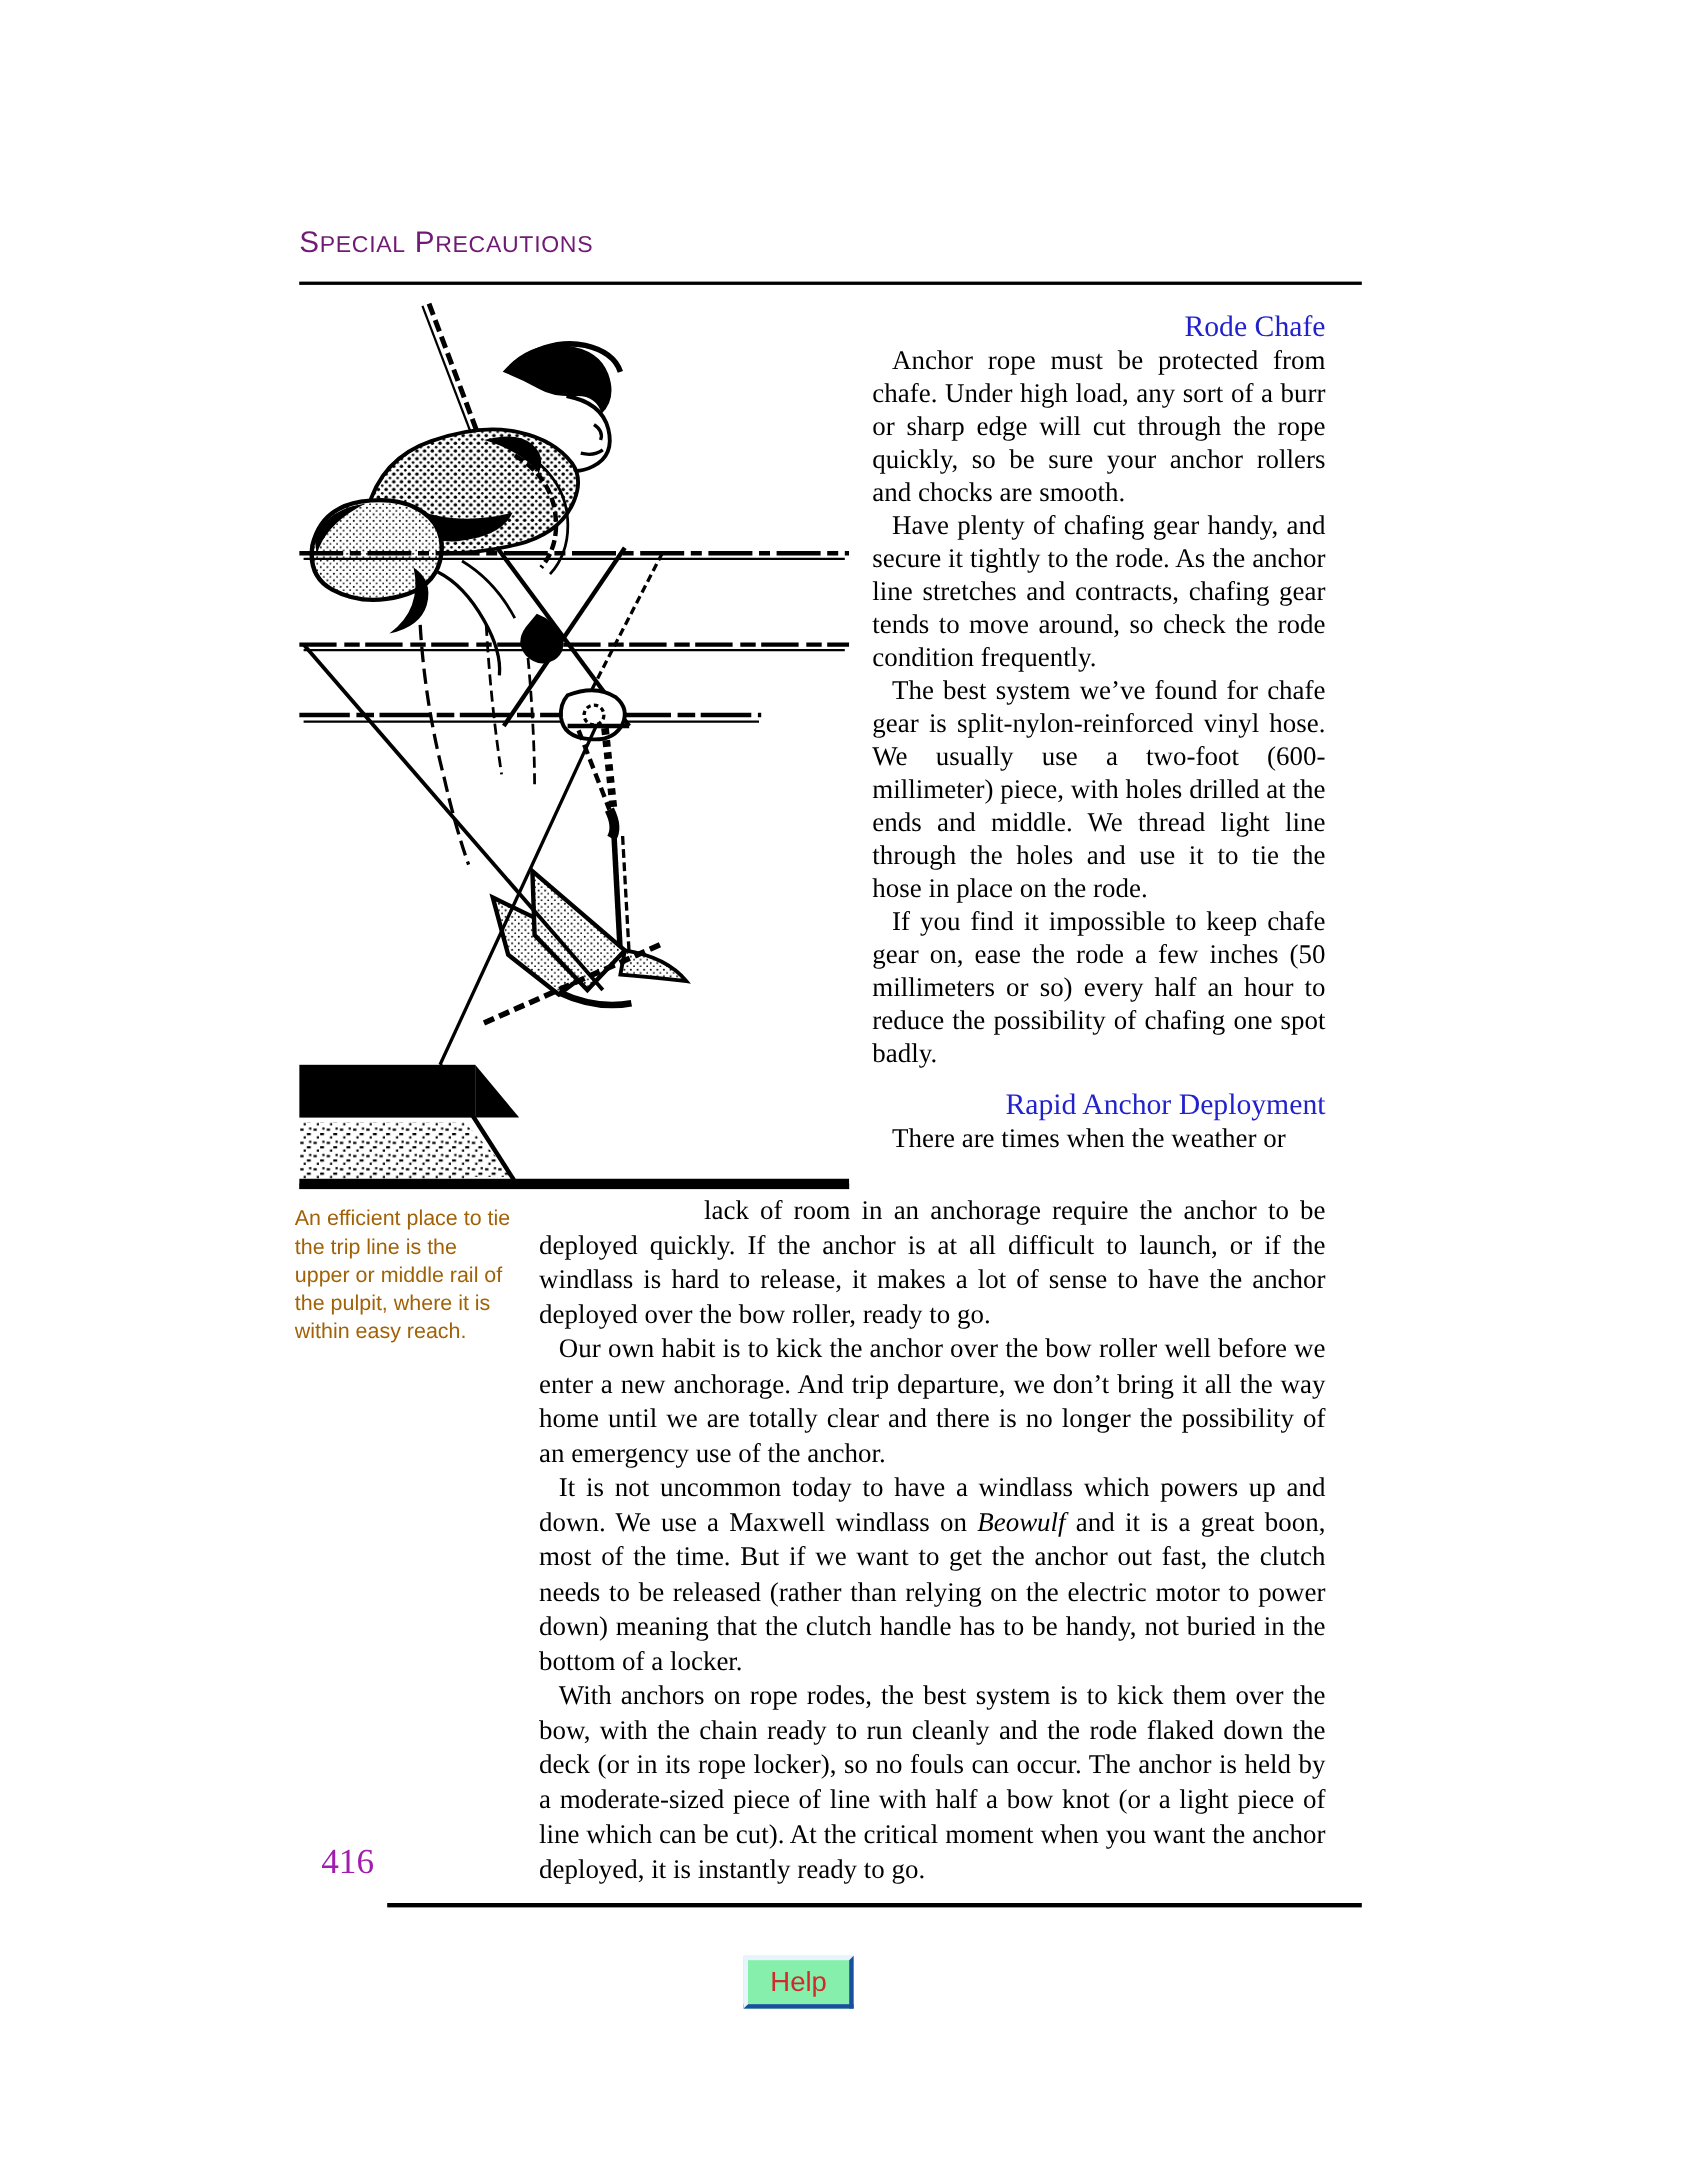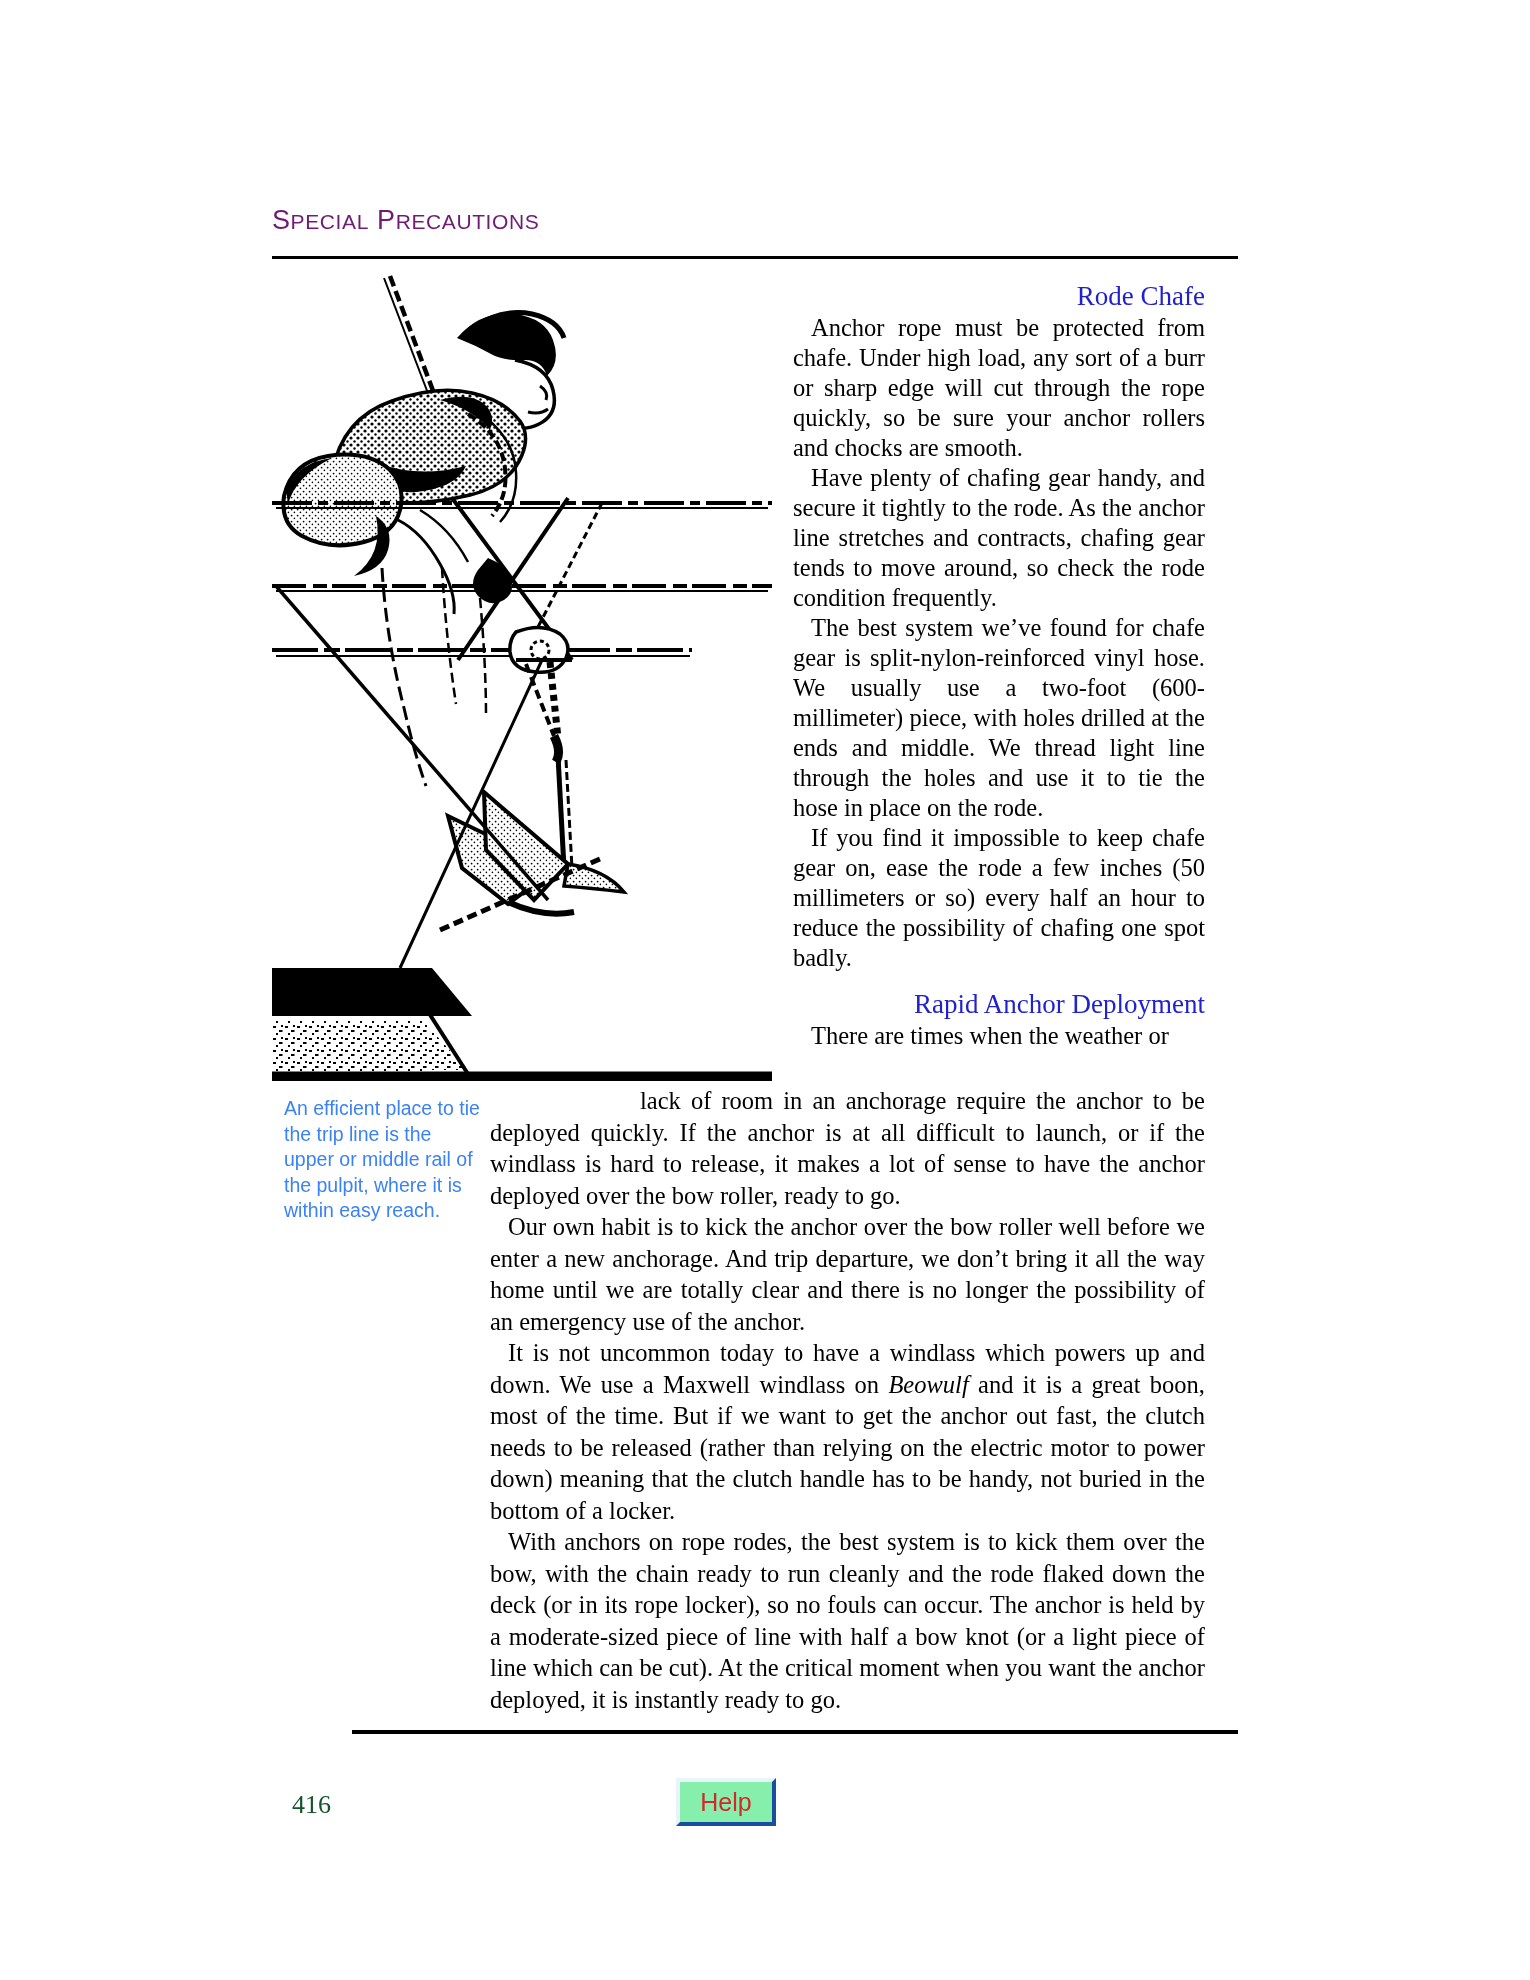--- a/index.html
+++ b/index.html
@@ -63,27 +63,27 @@
     left: 272px;
     top: 1076px;
     width: 500px;
     height: 0;
     border-top: 5px solid #000000;
   }
 
   
   .caption {
     position: absolute;
-    left: 284px;
+    left: 268px;
     top: 1096px;
     width: 200px;
     font-family: "Liberation Sans", sans-serif;
     font-size: 19.5px;
     line-height: 25.5px;
-    color: #3b82f6;
+    color: #a16207;
   }
 
   
   .col-right {
     position: absolute;
     left: 793px;
     top: 280px;
     width: 412px;
     font-size: 24.5px;
     line-height: 30px;
@@ -116,23 +116,23 @@
     text-indent: 18px;
     text-align: justify;
   }
   p.body.first-line-offset { text-indent: 150px; }
   p.body i { font-style: italic; }
 
   
   .folio-number {
     position: absolute;
     left: 292px;
-    top: 1790px;
-    font-size: 26px;
-    color: #14532d;
+    top: 1674px;
+    font-size: 32px;
+    color: #a21caf;
   }
   .rule-bottom {
     position: absolute;
     left: 352px;
     top: 1730px;
     width: 886px;
     height: 0;
     border-top: 4px solid #000000;
   }
 

